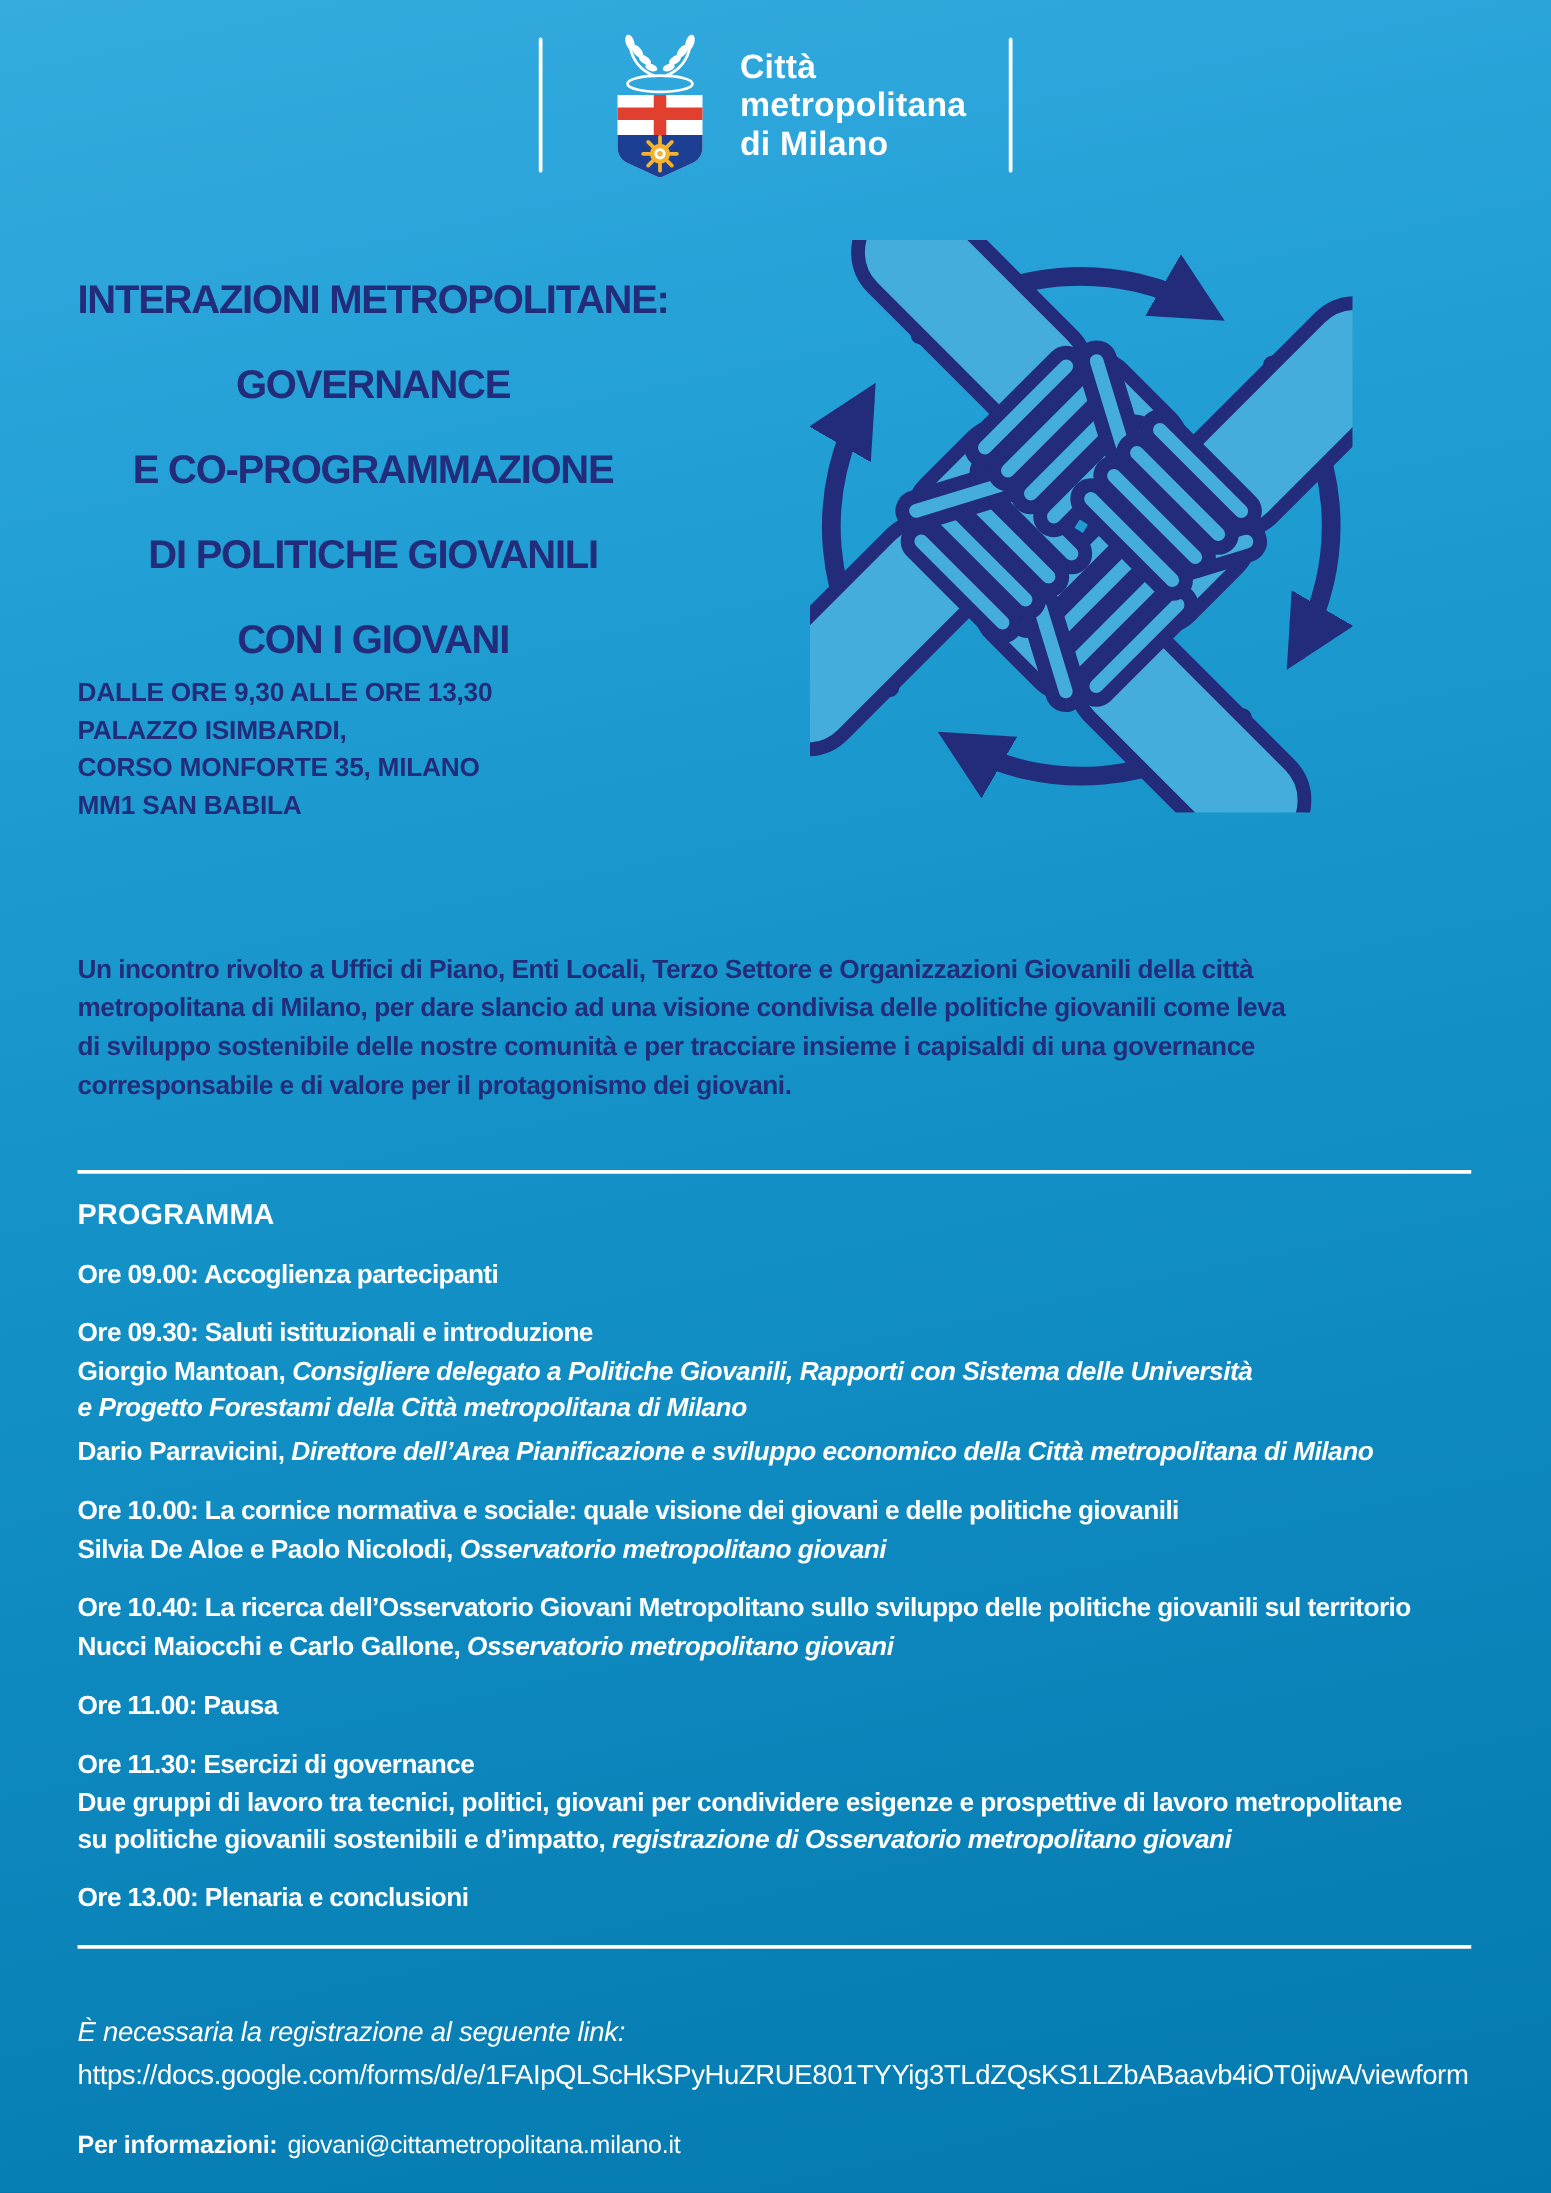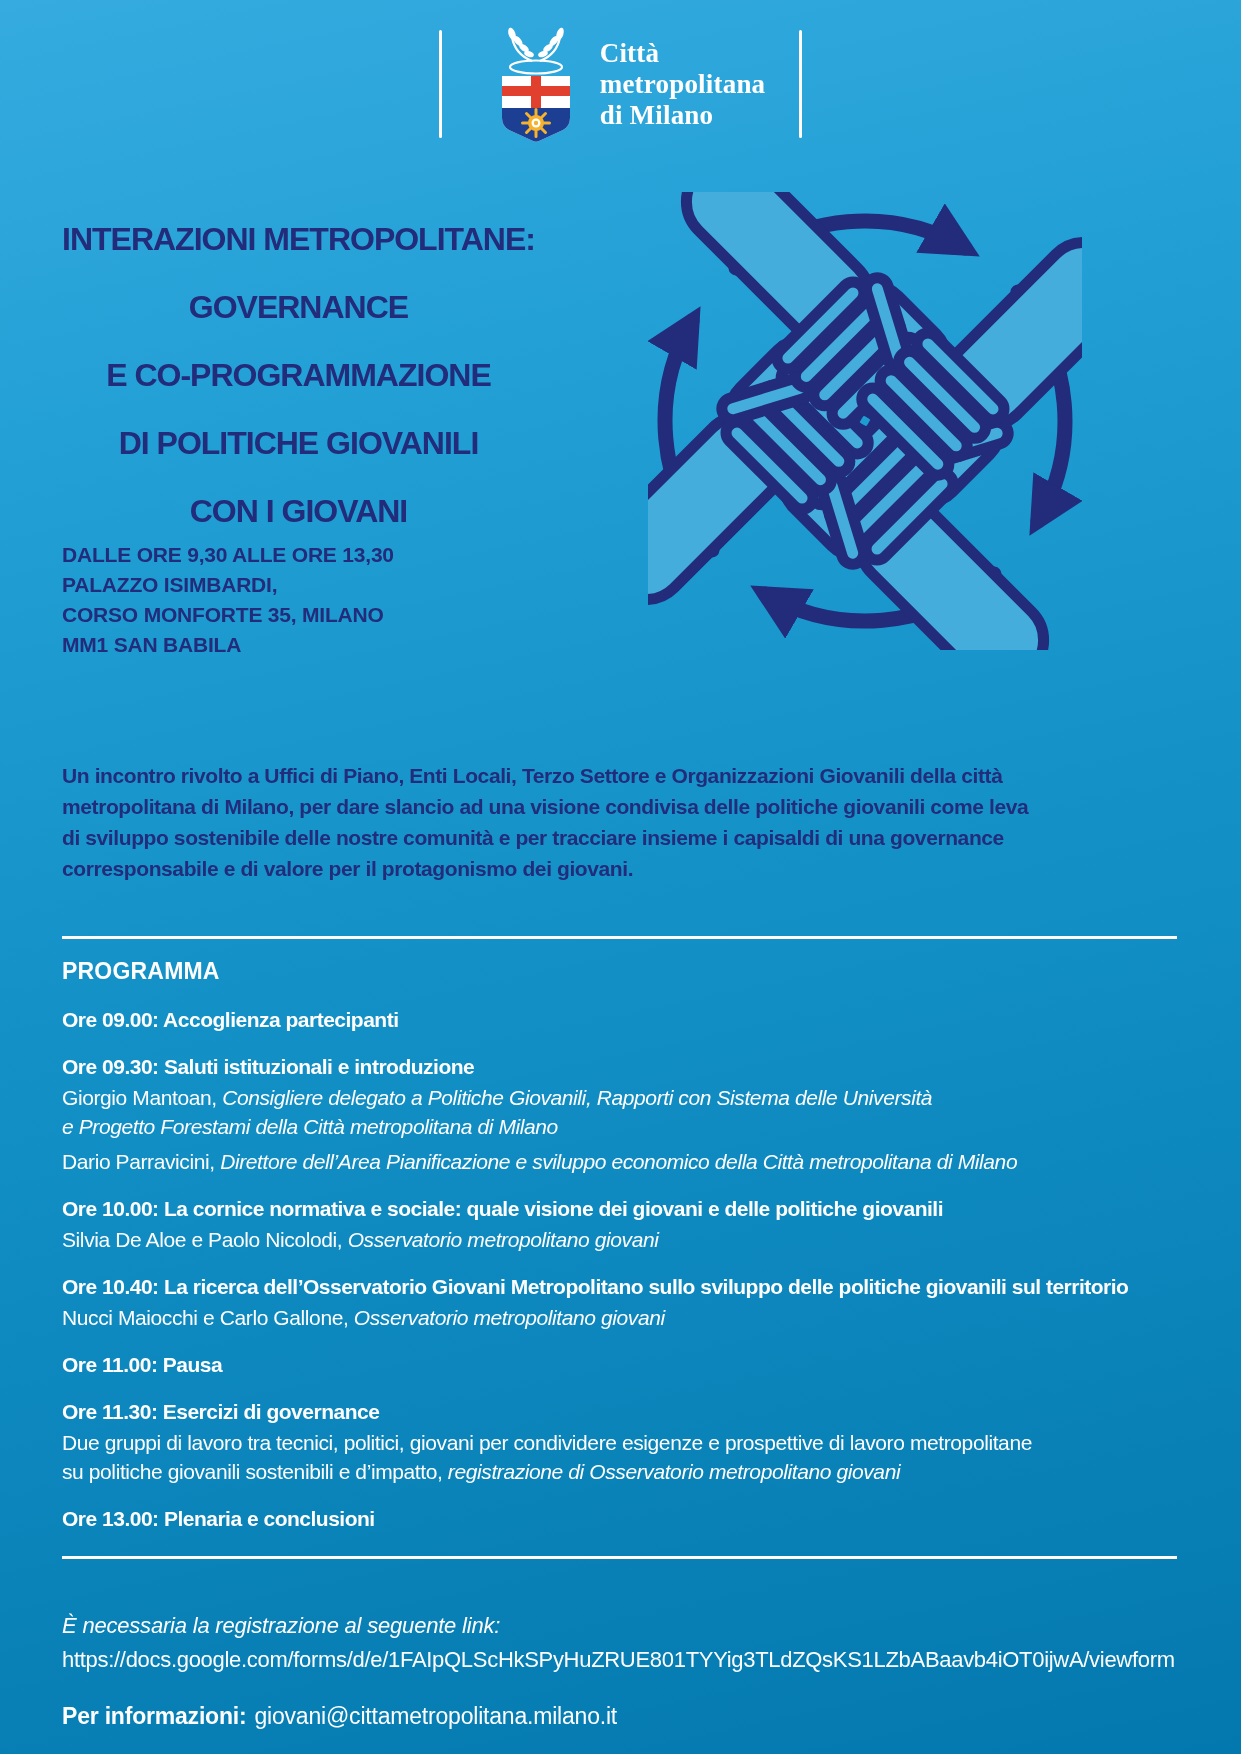--- a/index.html
+++ b/index.html
@@ -14,21 +14,21 @@
   }
   
   .logo-row{
     position:absolute;top:24px;left:0;right:0;
     display:flex;justify-content:center;align-items:center;
   }
   .logo-bar{width:3px;height:108px;background:#ffffff;border-radius:2px;}
   .emblem{margin:0 16px 0 46px;display:block;}
   .wordmark{
     color:#ffffff;font-size:27px;line-height:31px;font-weight:700;
-    white-space:pre-line;margin-right:34px;letter-spacing:.2px;font-family:Liberation Serif, serif;
+    white-space:pre-line;margin-right:34px;letter-spacing:.2px;
   }
   
   .page-title{
     position:absolute;left:62px;top:205px;margin:0;
     font-size:32px;line-height:68px;font-weight:700;letter-spacing:-1px;
     color:#222c7a;white-space:pre-line;text-transform:uppercase;z-index:2;text-align:center;
   }
   .when{position:absolute;left:62px;top:530px;z-index:2;}
   .when-title{margin:0;font-size:38px;line-height:42px;font-weight:700;letter-spacing:-.5px;color:#222c7a;}
   .when-details{margin:10px 0 0 0;font-size:21px;line-height:30px;font-weight:700;letter-spacing:-.2px;color:#222c7a;white-space:pre-line;}
@@ -40,29 +40,29 @@
     color:#222c7a;white-space:pre-line;
   }
   
   .divider{position:absolute;left:62px;width:1115px;height:3px;background:#ffffff;}
   .divider-1{top:936px;}
   
   .program{position:absolute;left:62px;top:958px;width:1135px;color:#ffffff;}
   .program-heading{margin:0 0 20px 0;font-size:23px;line-height:27px;font-weight:700;letter-spacing:.2px;color:#ffffff;}
   .prog-item{margin:0 0 18px 0;}
   .prog-title{font-size:21px;line-height:29px;font-weight:700;letter-spacing:-.5px;}
-  .prog-detail{font-size:21px;line-height:29px;font-weight:400;letter-spacing:-.4px;margin-top:2px;white-space:pre-line;}
+  .prog-detail{font-size:21px;line-height:29px;font-weight:700;letter-spacing:-.4px;margin-top:2px;white-space:pre-line;}
   .prog-detail + .prog-detail{margin-top:6px;}
   .prog-detail em{font-style:italic;}
   
   .footer{position:absolute;left:62px;top:1556px;width:1135px;color:#ffffff;}
   .footer-rule{width:1115px;height:3px;background:#ffffff;}
   .reg-note{margin-top:52px;font-size:22px;line-height:30px;font-style:italic;letter-spacing:-.2px;}
   .reg-link{margin-top:4px;font-size:22px;line-height:30px;letter-spacing:-.3px;}
-  .info-line{margin-top:26px;font-size:23px;line-height:30px;letter-spacing:-.2px;}
+  .info-line{margin-top:26px;font-size:20px;line-height:30px;letter-spacing:-.2px;}
   .info-label{font-weight:700;margin-right:8px;}
 </style>
 </head>
 <body>
 
 <div class="poster">
 
   <div class="logo-row">
     <div class="logo-bar"></div>
     <svg class="emblem" width="96" height="120" viewBox="0 0 96 120">

